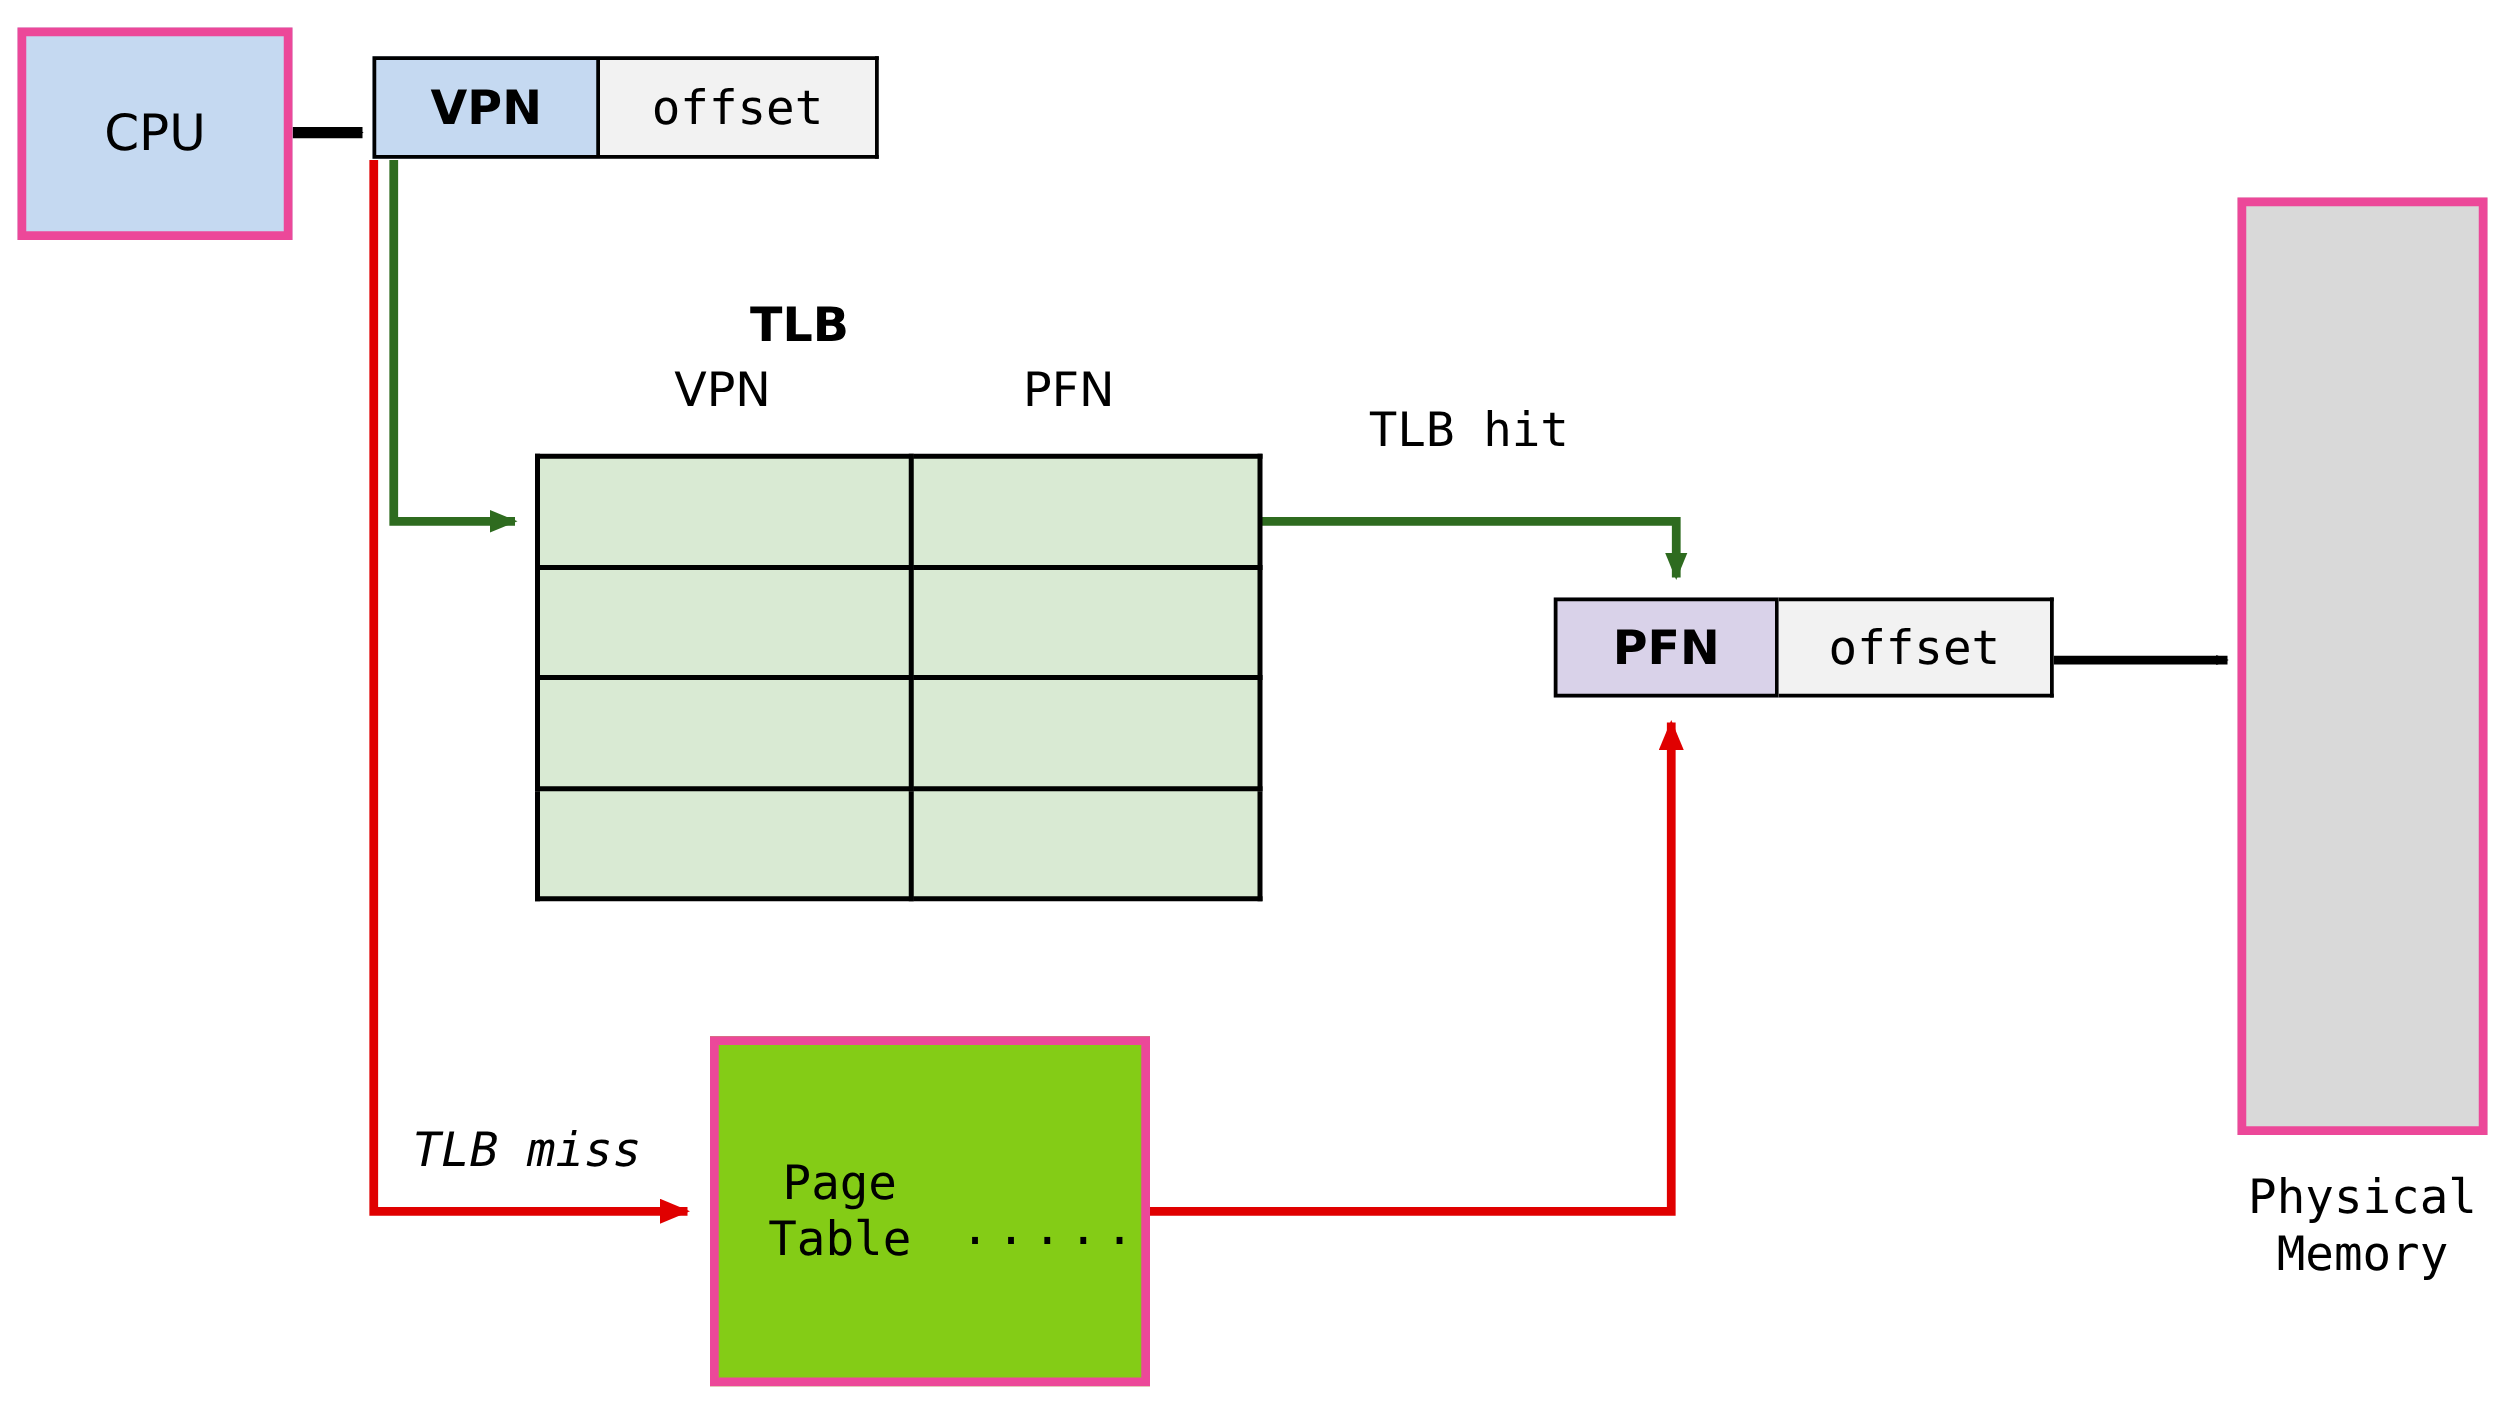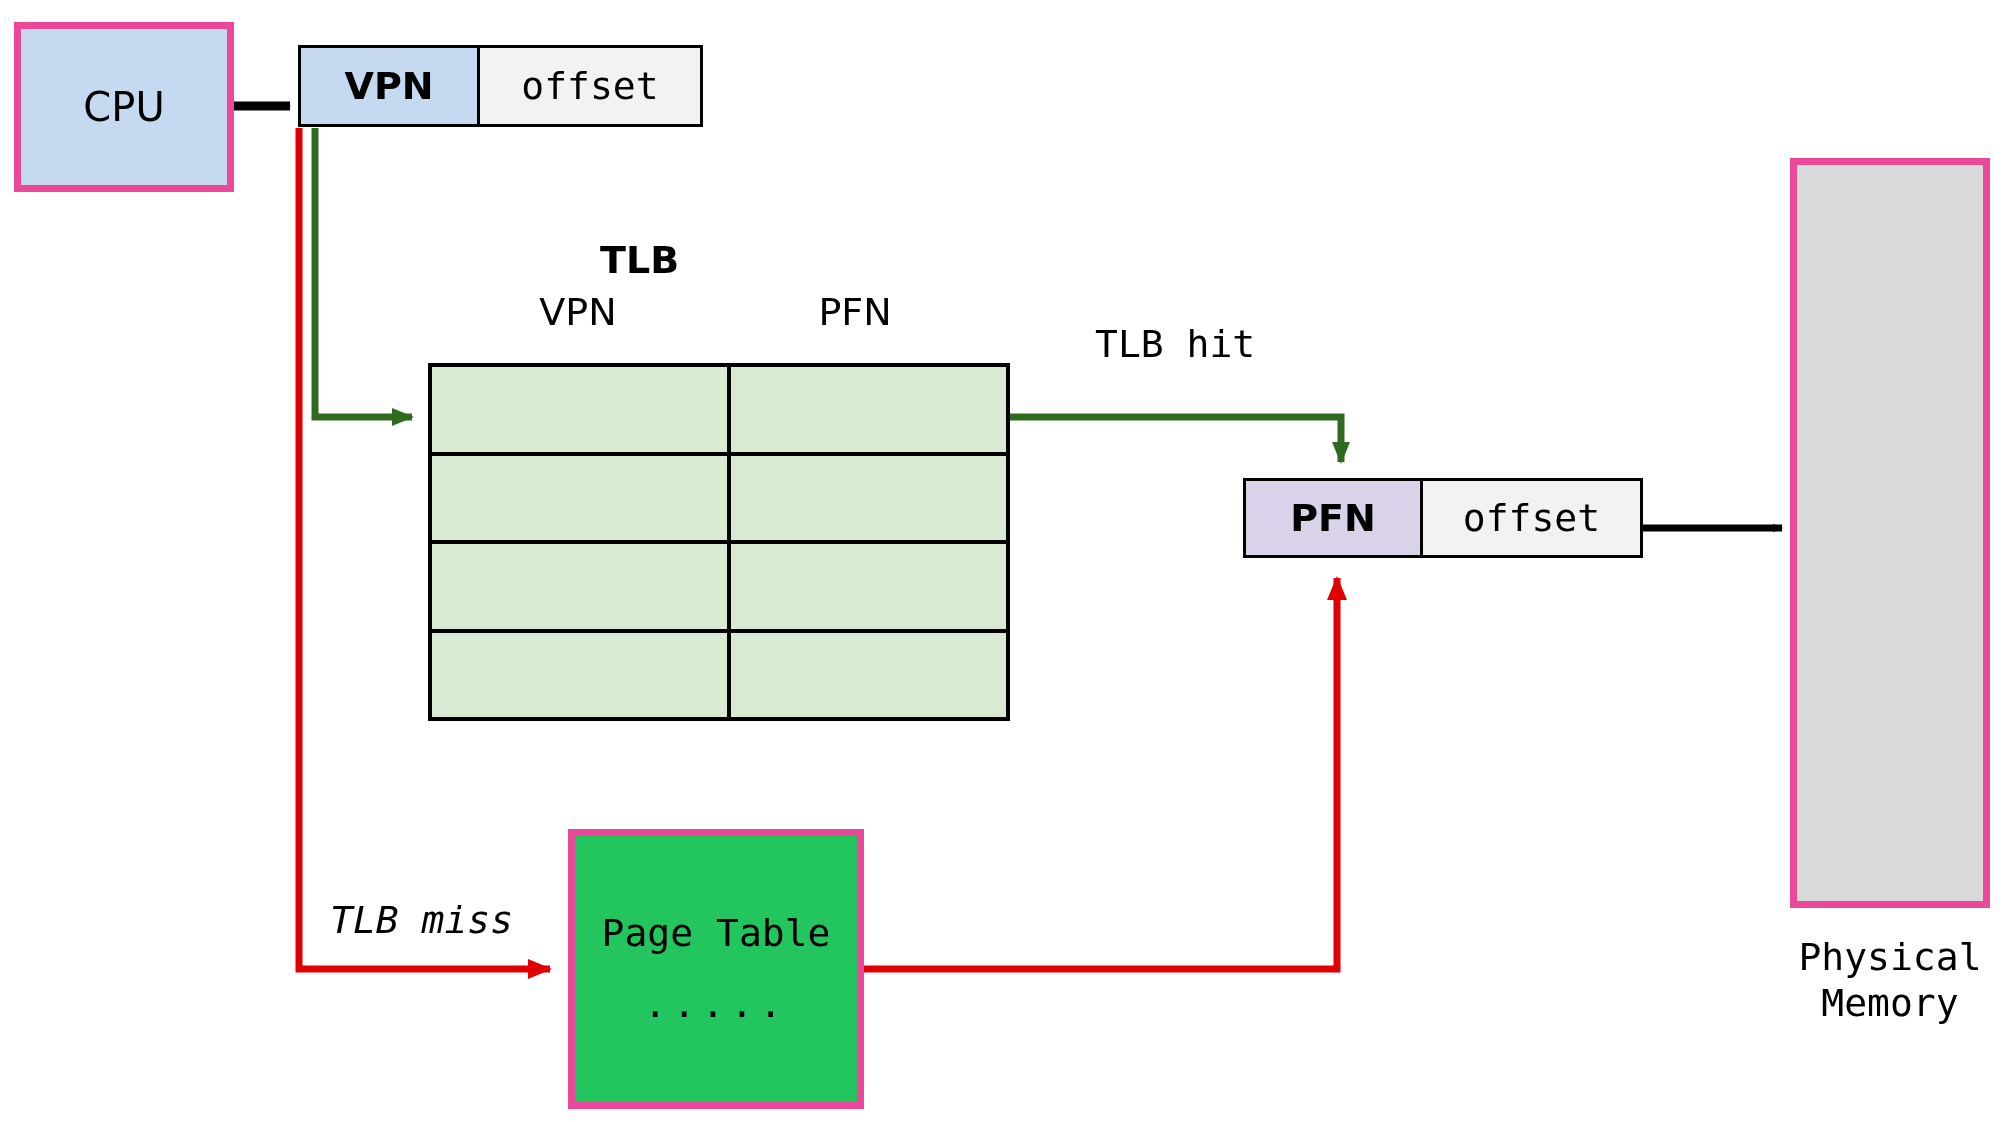--- a/index.html
+++ b/index.html
@@ -121,23 +121,23 @@
     border: 3px solid #000;
     border-left: none;
     background: #f2f2f2;
     display: flex; align-items: center; justify-content: center;
     font-size: 38px;
     font-family: "DejaVu Sans Mono", monospace;
   }
 
   
   #pth-box {
-    left: 568px; top: 829px; width: 296px; height: 280px;
-    background: #22c55e;
-    flex-direction: column;
+    left: 568px; top: 829px; width: 352px; height: 280px;
+    background: #84cc16;
+    flex-direction: row;
     font-size: 38px;
     line-height: 1.18;
     font-family: "DejaVu Sans Mono", monospace;
   }
   #pth-dots {
     margin-top: 26px;
     font-size: 38px;
     letter-spacing: 6px;
     font-family: "DejaVu Sans Mono", monospace;
   }

